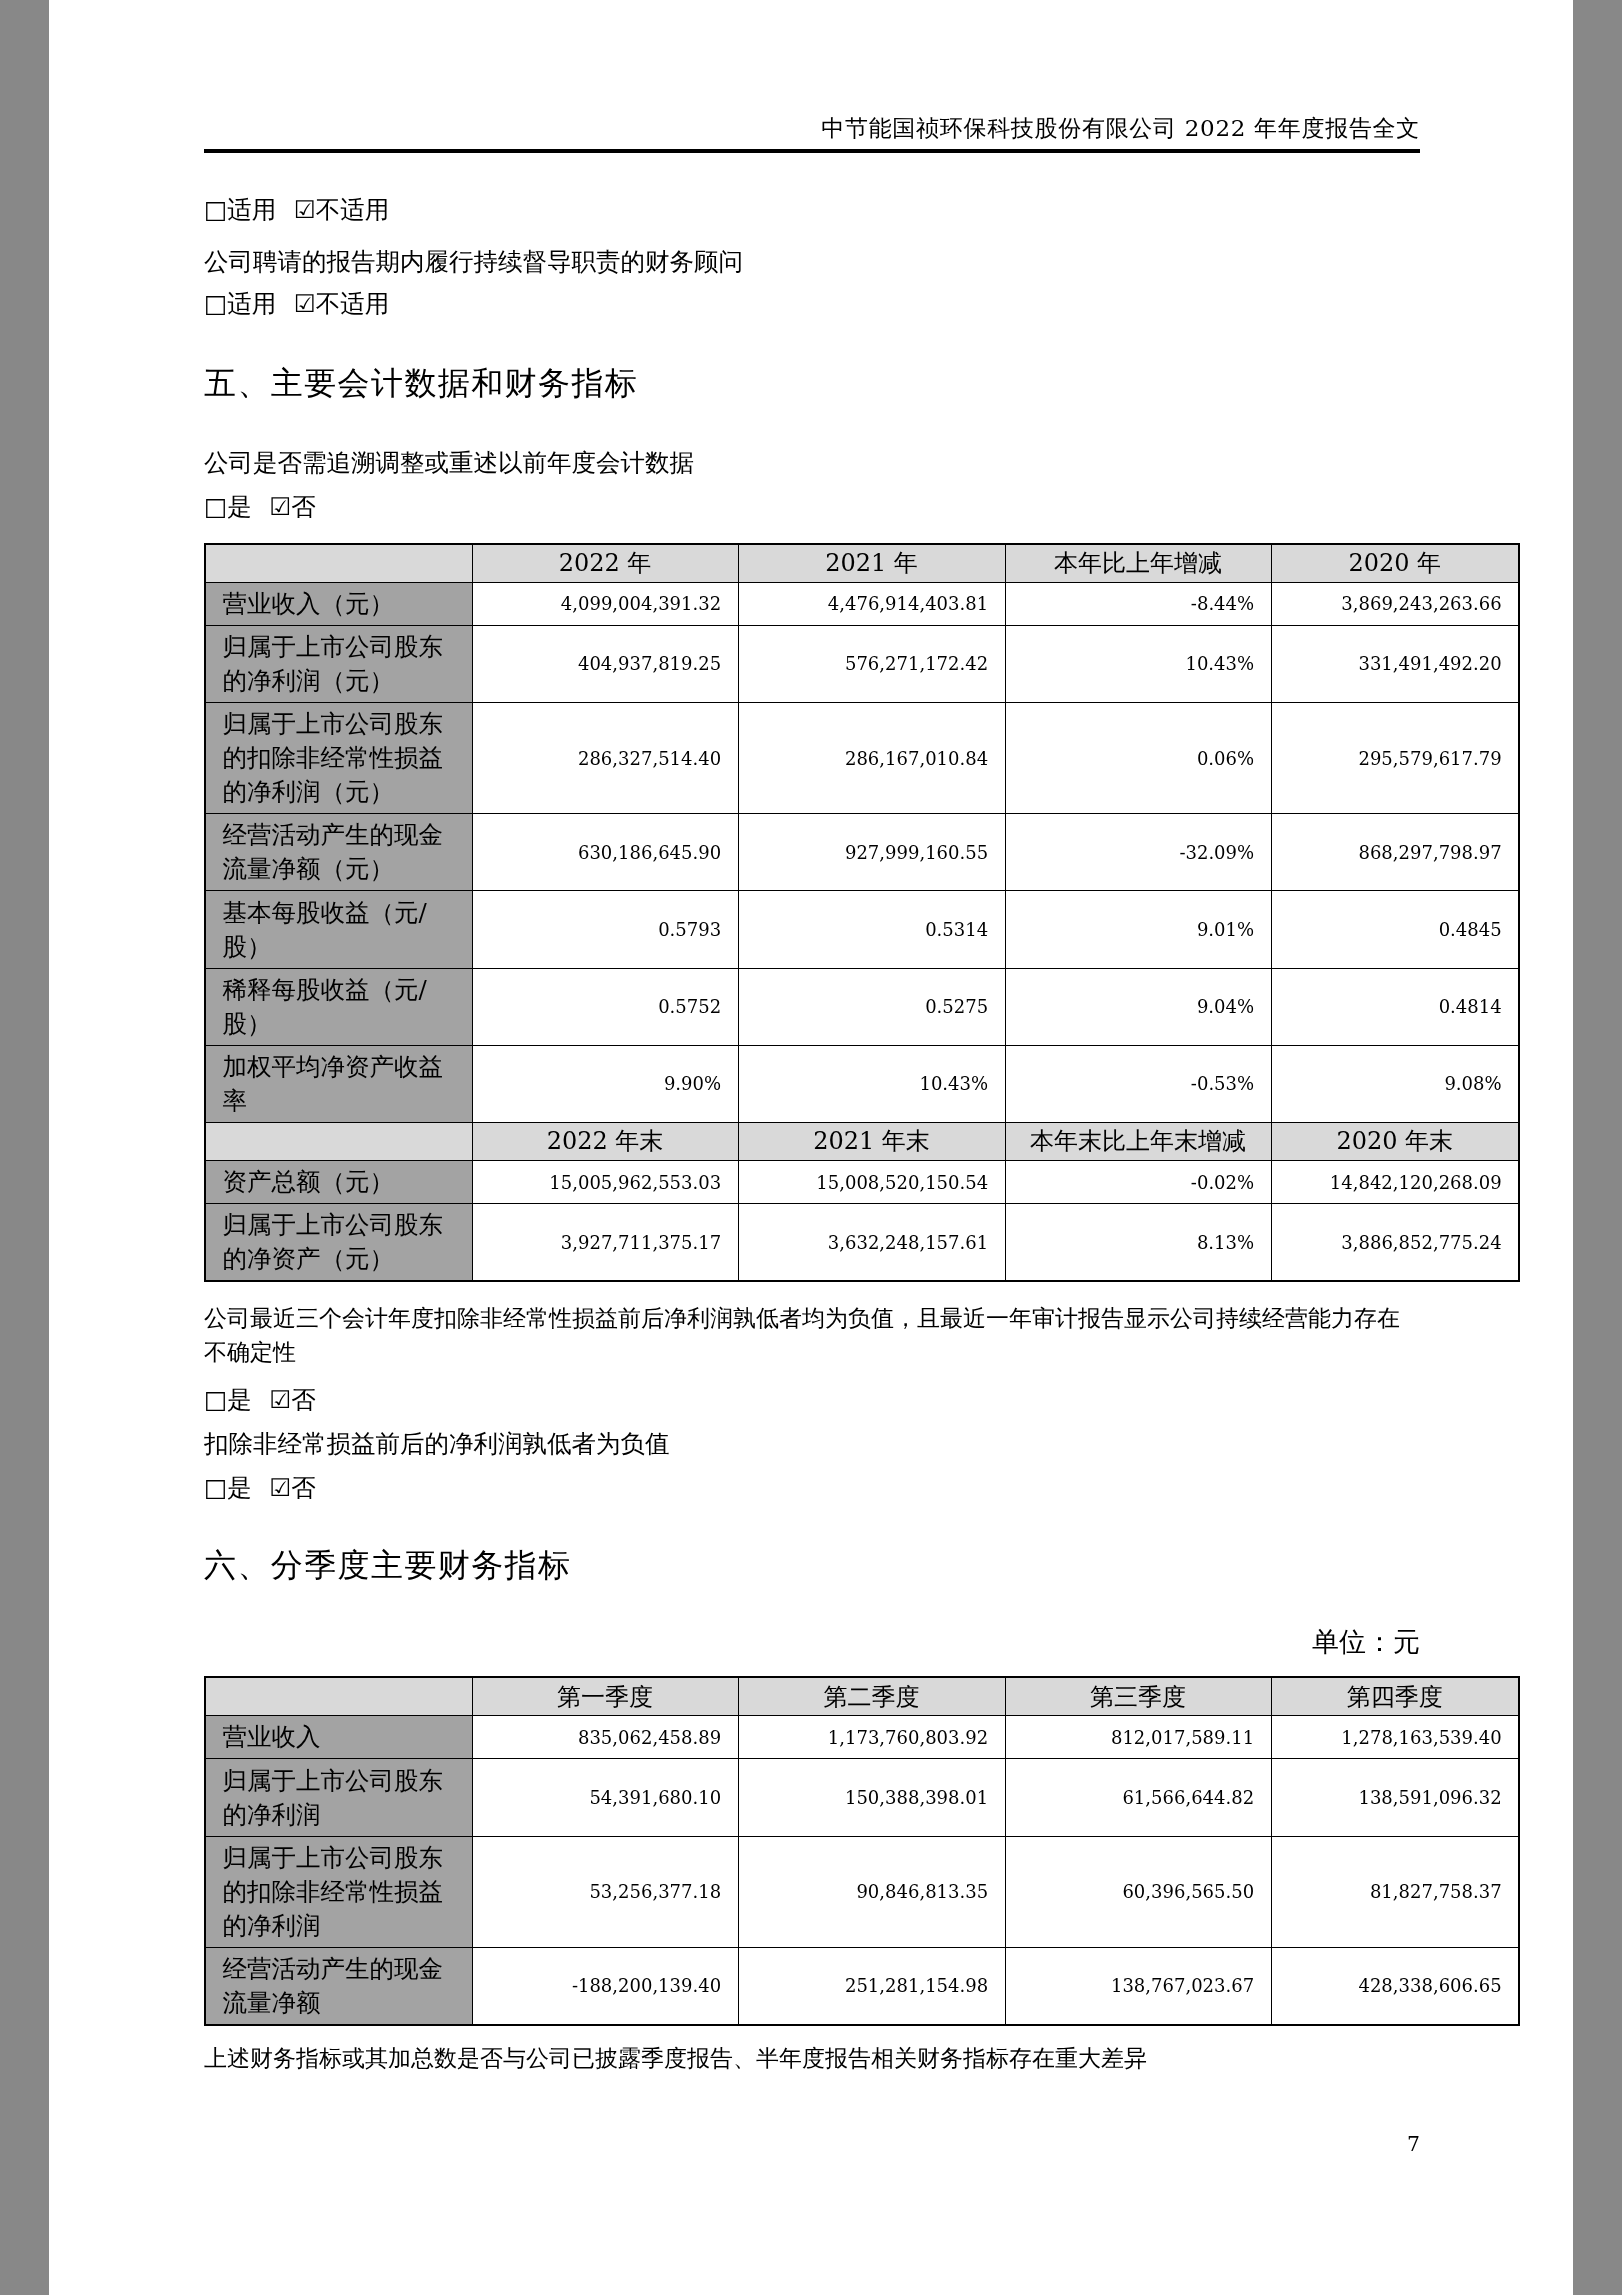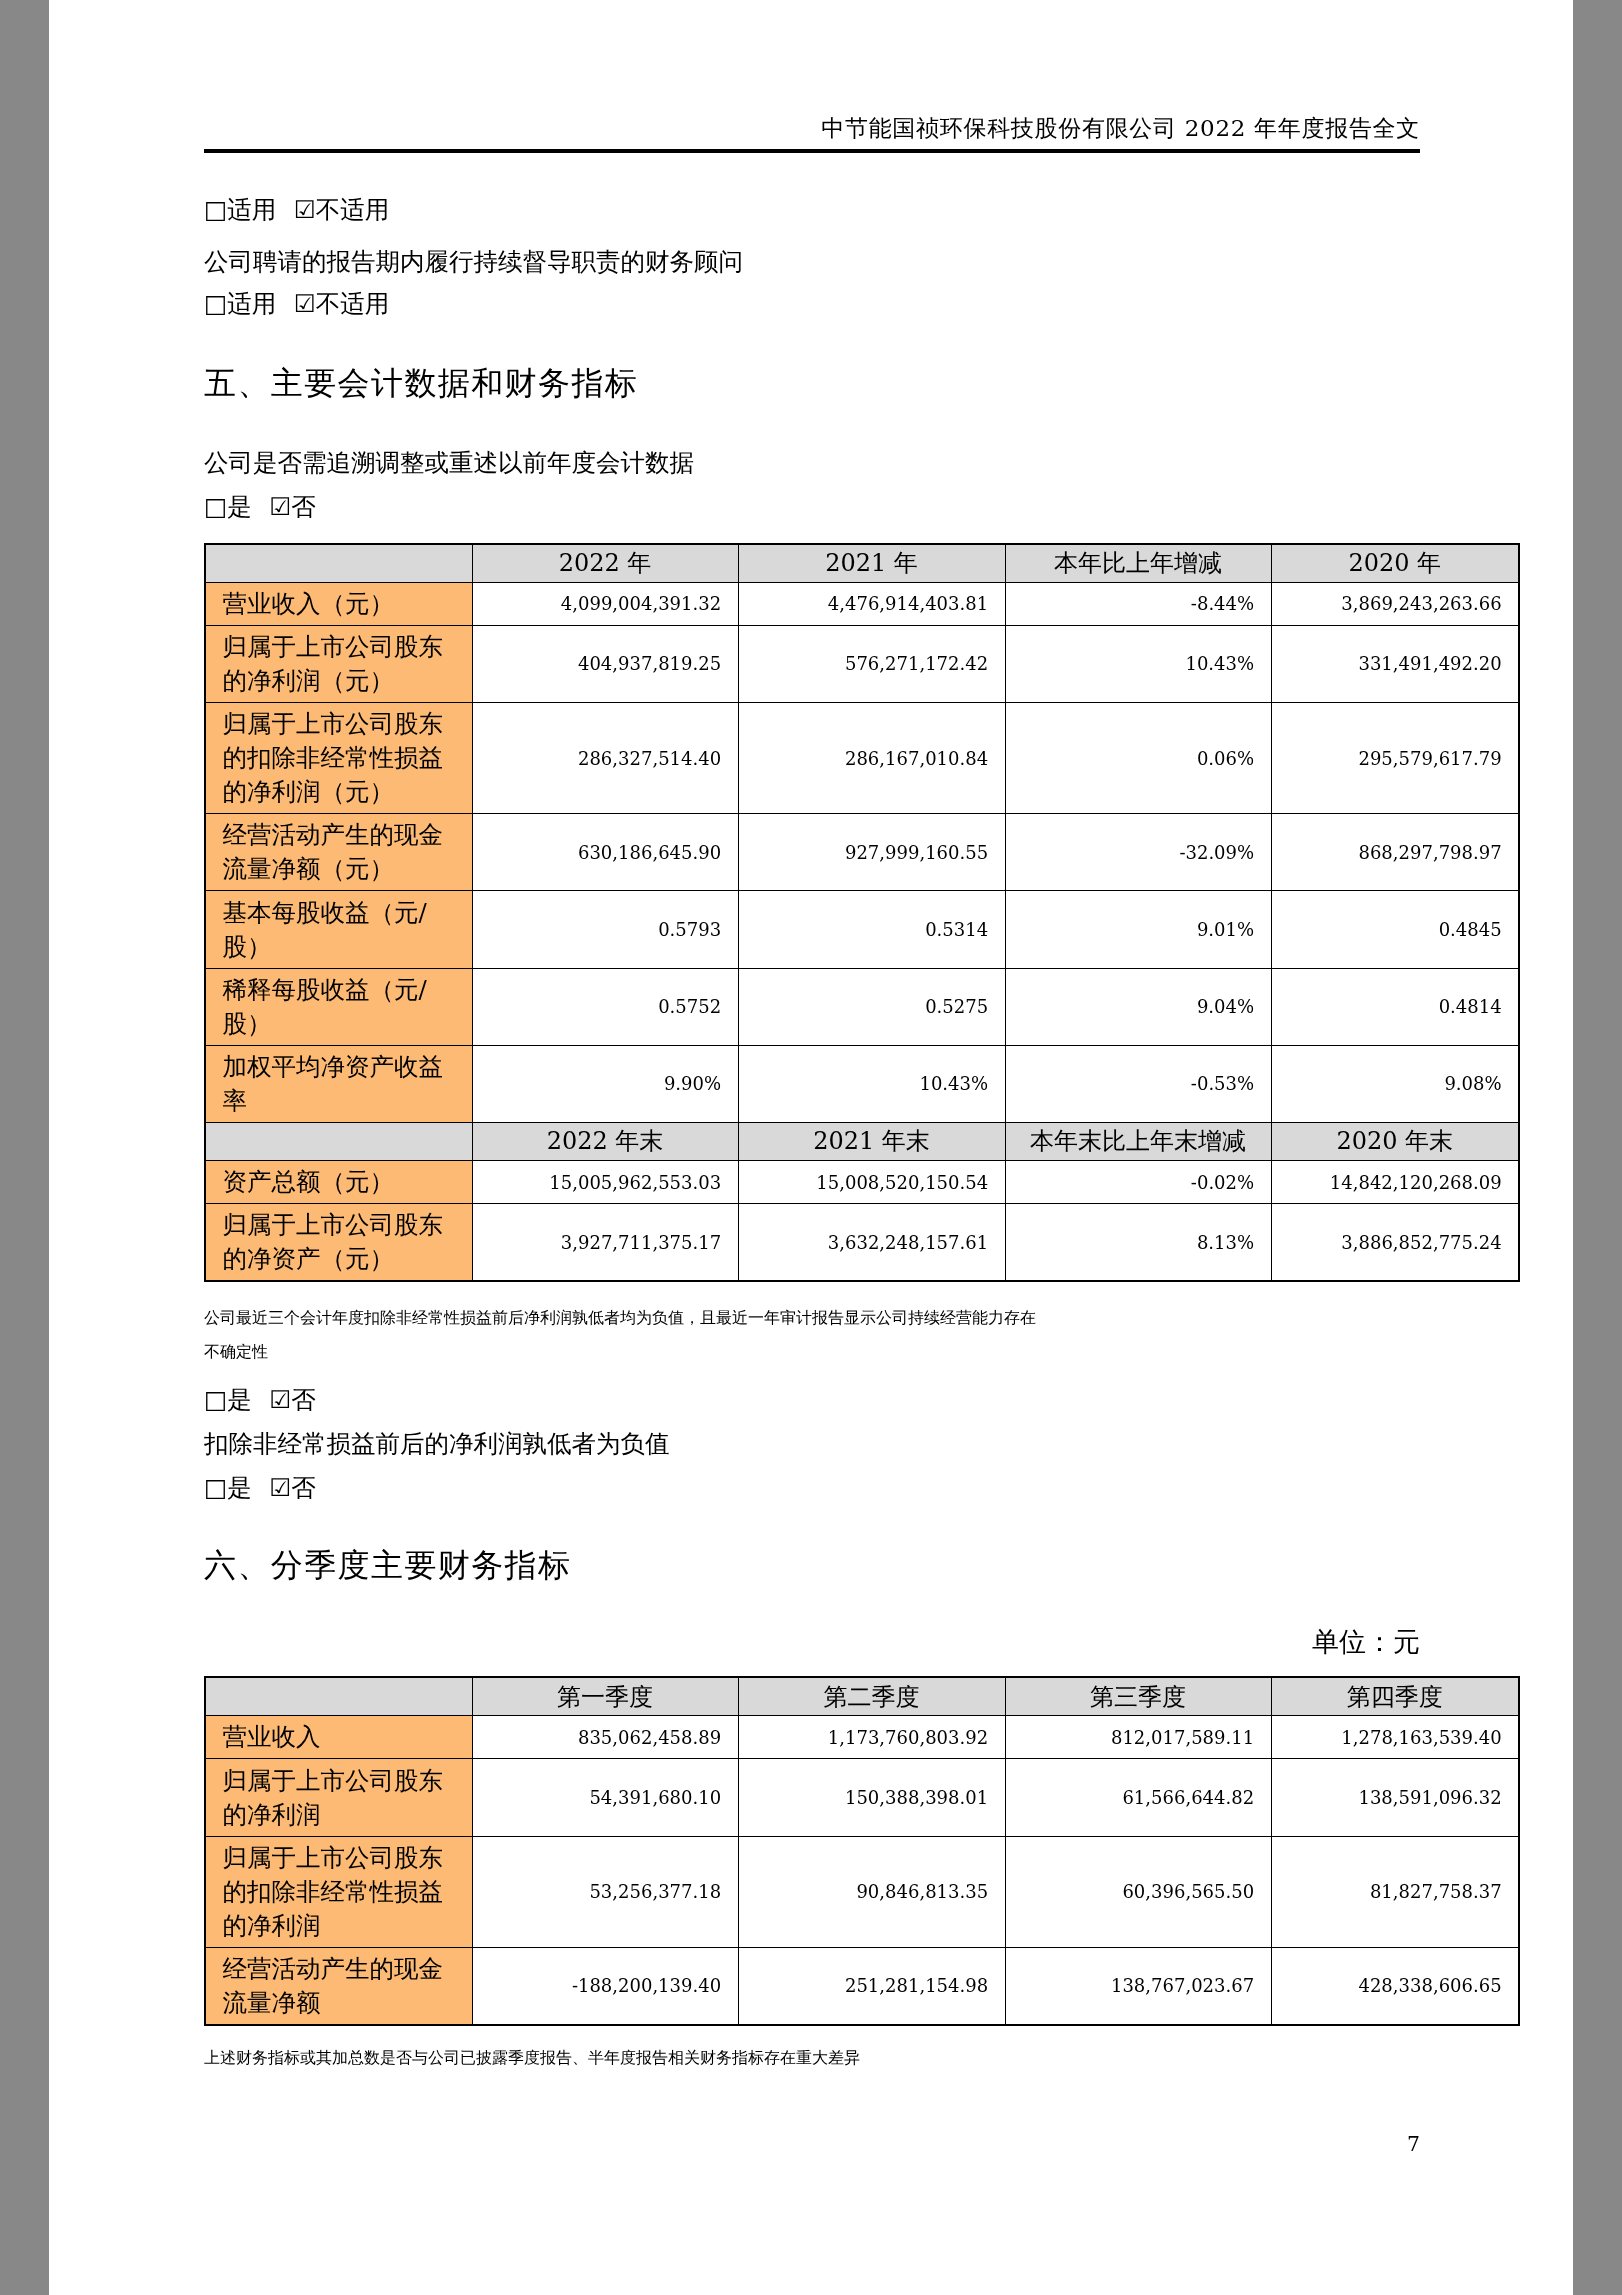--- a/index.html
+++ b/index.html
@@ -21,21 +21,21 @@
   .check-row .pair2{margin-left:17.7px;}
   .check-row .box{display:inline-block;}
   .m-check1{margin-top:41px;}
   .m-advisor{margin-top:20.4px;}
   .m-check2{margin-top:11px;}
   .sec-title{font-size:32px;font-weight:normal;line-height:41px;letter-spacing:1.4px;}
   .m-sec5{margin-top:44px;}
   .m-restate{margin-top:43px;}
   .m-yesno1{margin-top:13.6px;}
   .m-table1{margin-top:20.4px;border-radius:28px;}
-  .note{font-size:16px;line-height:34px;}
+  .note{font-size:23px;line-height:34px;}
   .m-note1{margin-top:19px;}
   .m-yesno2{margin-top:15px;}
   .m-deduct{margin-top:12.3px;}
   .m-yesno3{margin-top:13.6px;}
   .m-sec6{margin-top:42px;}
   .unit-line{font-size:27px;line-height:31px;text-align:right;}
   .m-unit{margin-top:40px;}
   .m-table2{margin-top:19px;}
   .m-note2{margin-top:15px;}
   .page-num{margin-top:56px;text-align:right;font-size:20.4px;line-height:27px;}
@@ -54,21 +54,21 @@
     height:37px;
     text-align:center;
     vertical-align:middle;
     padding:0 5.5px;
   }
   table.fin td{
     border:1.4px solid #000;
     vertical-align:middle;
   }
   table.fin td.label-cell{
-    background:#fdba74;
+    background:#a3a3a3;
     font-size:24.5px;
     line-height:34px;
     padding:4.1px 16.4px;
     text-align:left;
     word-break:break-all;
   }
   table.fin td.num-cell{
     background:#fff;
     font-size:18px;
     line-height:33px;

